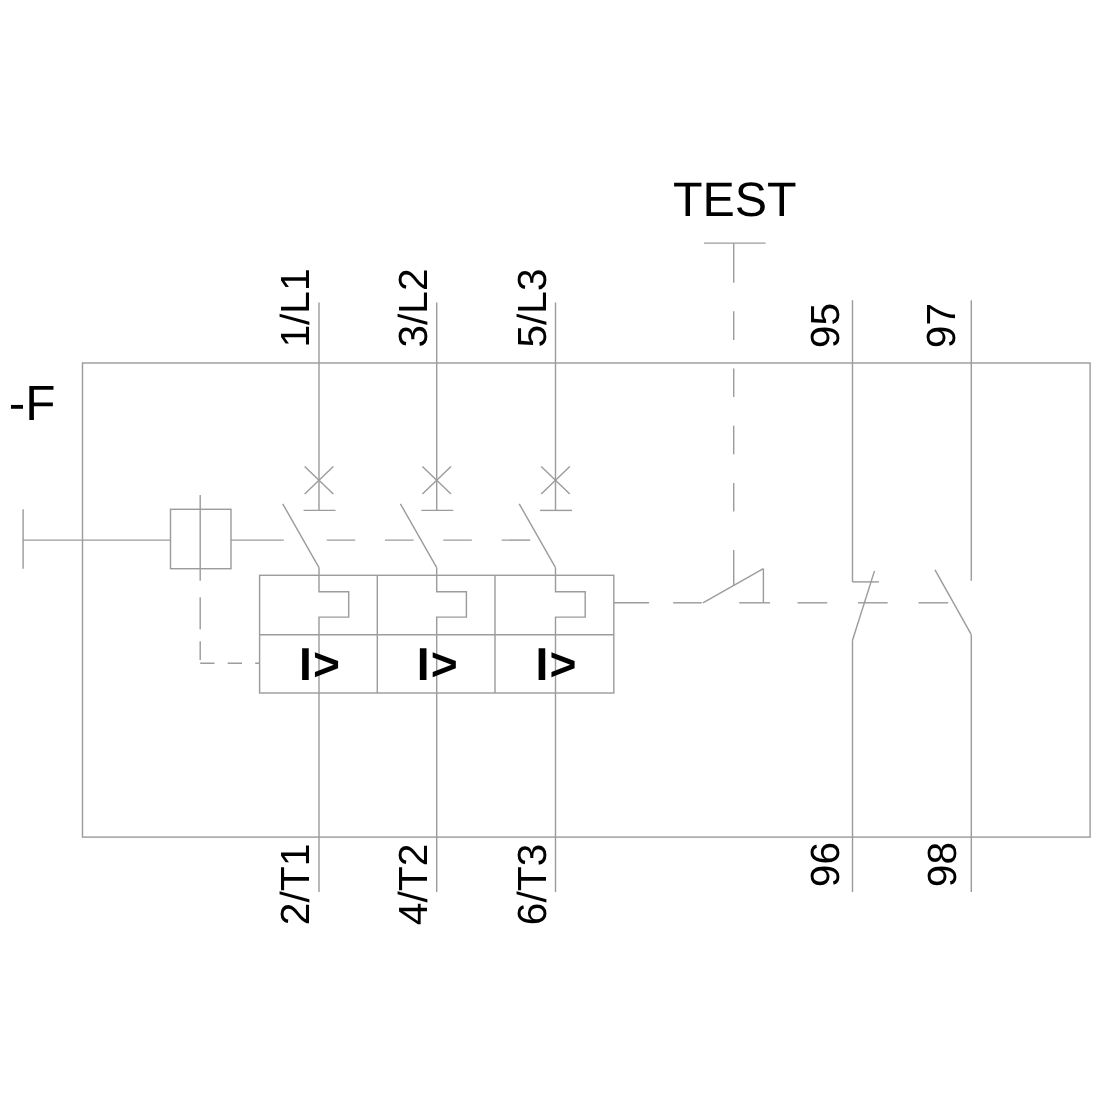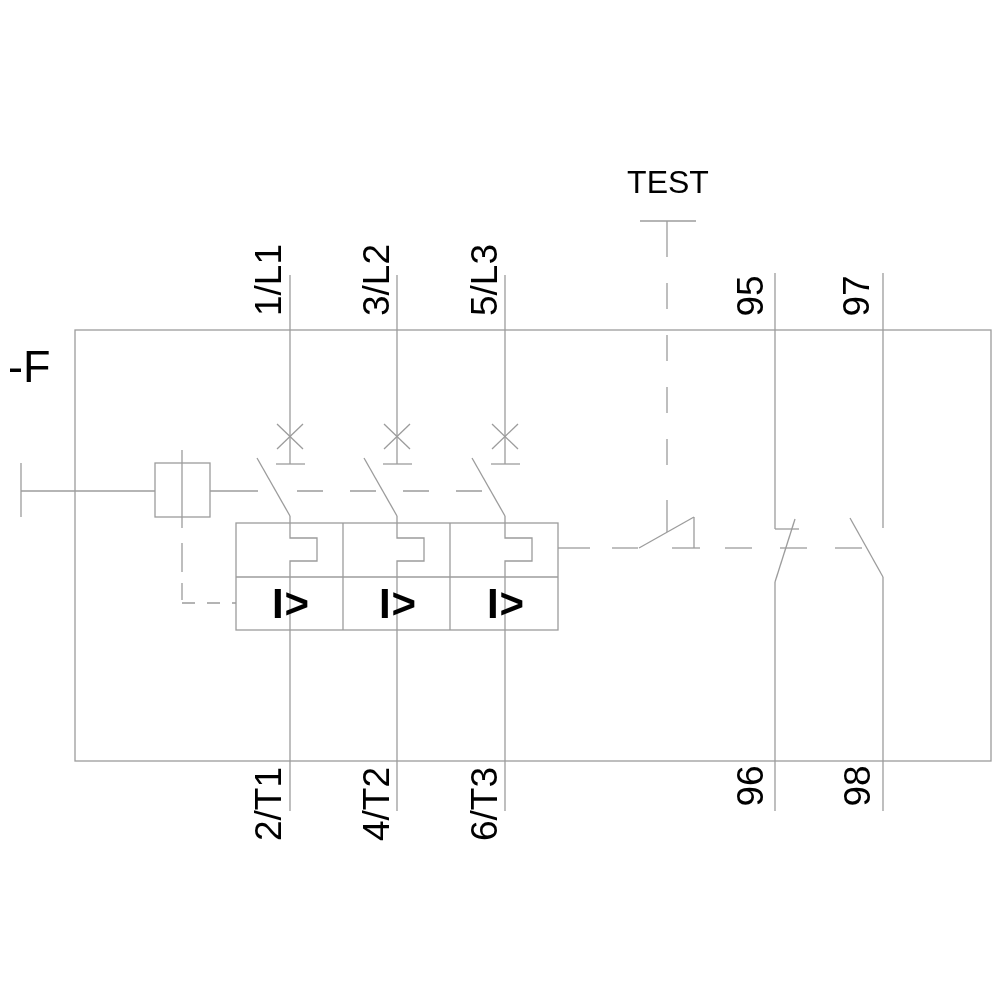--- a/index.html
+++ b/index.html
@@ -13,21 +13,21 @@
   .canvas svg{position:absolute;left:0;top:0;}
   .lbl{
     position:absolute;
     color:#000000;
     font-size:37px;
     line-height:1;
     white-space:nowrap;
     transform:translate(-50%,-50%);
   }
   .lbl.v{transform:translate(-50%,-50%) rotate(-90deg);}
-  .lbl.title{font-size:32px;}
+  .lbl.title{font-size:44px;}
   .lbl.designation{font-size:45px;transform:none;}
   .lbl.overload{font-size:42px;font-weight:bold;letter-spacing:1px;}
 </style>
 </head>
 <body>
 
 <div class="canvas">
 
   <svg width="1000" height="1000" viewBox="0 0 1000 1000" fill="none" stroke="#9c9c9c" stroke-width="1.3">
 

